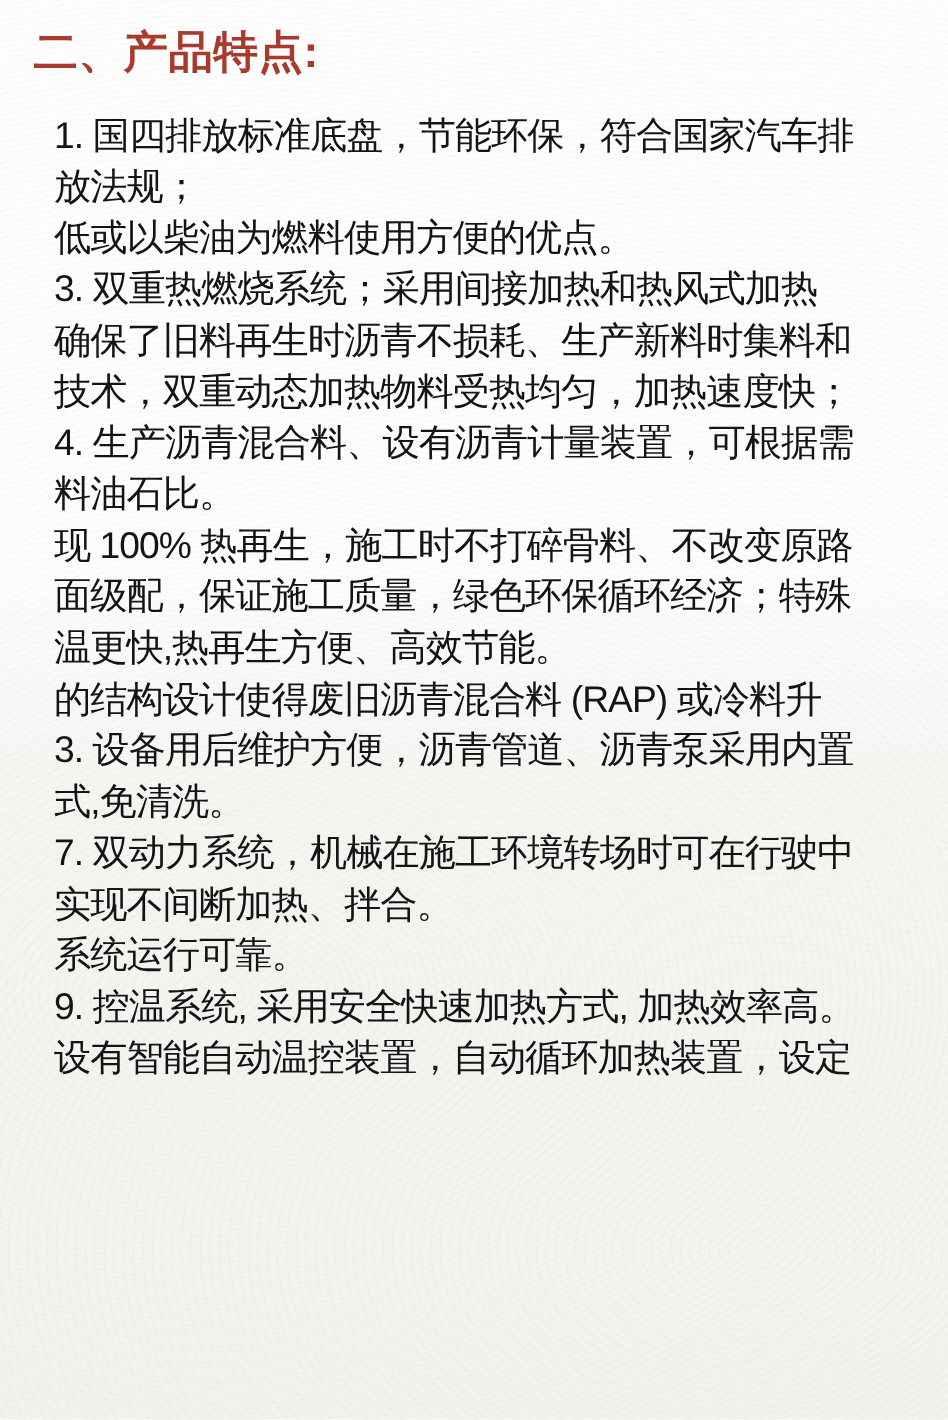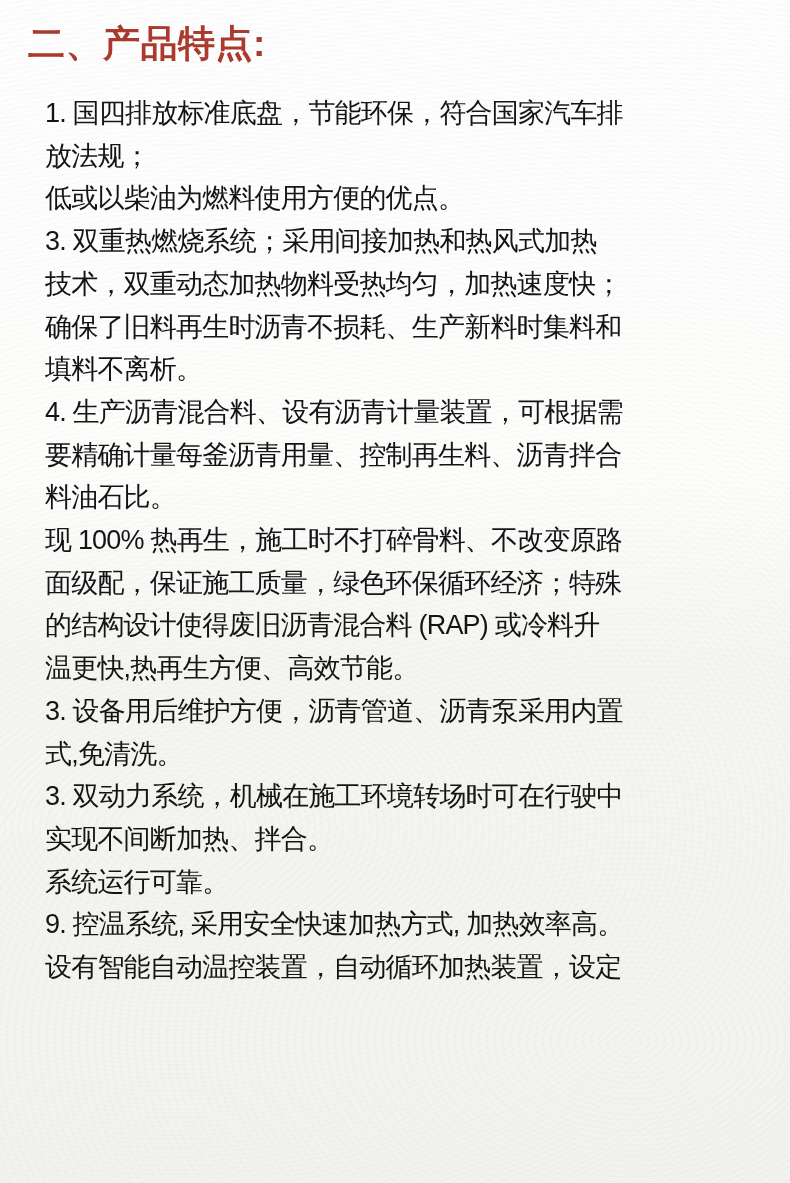--- a/index.html
+++ b/index.html
@@ -28,49 +28,47 @@
     font-weight:700;
     color:var(--title-color);
     letter-spacing:0.5px;
     white-space:nowrap;
   }
   .features{
     margin-top:26px;
     padding-left:17px;
   }
   .line{
-    font-size:27px;
+    font-size:31px;
     line-height:42.7px;
     letter-spacing:-0.8px;
     color:var(--text-color);
     white-space:nowrap;
     font-weight:400;
   }
 </style>
 </head>
 <body>
 
 <main class="page">
   <h1 class="title">二、产品特点:</h1>
   <section class="features" id="feature-list">
       <div class="line">1. 国四排放标准底盘，节能环保，符合国家汽车排</div>
       <div class="line">放法规；</div>
       <div class="line">低或以柴油为燃料使用方便的优点。</div>
       <div class="line">3. 双重热燃烧系统；采用间接加热和热风式加热</div>
+      <div class="line">确保了旧料再生时沥青不损耗、生产新料时集料和</div>
       <div class="line">技术，双重动态加热物料受热均匀，加热速度快；</div>
-      <div class="line">确保了旧料再生时沥青不损耗、生产新料时集料和</div>
-      <div class="line">填料不离析。</div>
       <div class="line">4. 生产沥青混合料、设有沥青计量装置，可根据需</div>
-      <div class="line">要精确计量每釜沥青用量、控制再生料、沥青拌合</div>
       <div class="line">料油石比。</div>
       <div class="line">现 100% 热再生，施工时不打碎骨料、不改变原路</div>
       <div class="line">面级配，保证施工质量，绿色环保循环经济；特殊</div>
+      <div class="line">温更快,热再生方便、高效节能。</div>
       <div class="line">的结构设计使得废旧沥青混合料 (RAP) 或冷料升</div>
-      <div class="line">温更快,热再生方便、高效节能。</div>
       <div class="line">3. 设备用后维护方便，沥青管道、沥青泵采用内置</div>
       <div class="line">式,免清洗。</div>
-      <div class="line">3. 双动力系统，机械在施工环境转场时可在行驶中</div>
+      <div class="line">7. 双动力系统，机械在施工环境转场时可在行驶中</div>
       <div class="line">实现不间断加热、拌合。</div>
       <div class="line">系统运行可靠。</div>
       <div class="line">9. 控温系统, 采用安全快速加热方式, 加热效率高。</div>
       <div class="line">设有智能自动温控装置，自动循环加热装置，设定</div>
     </section>
 </main>
 
 </body></html>

